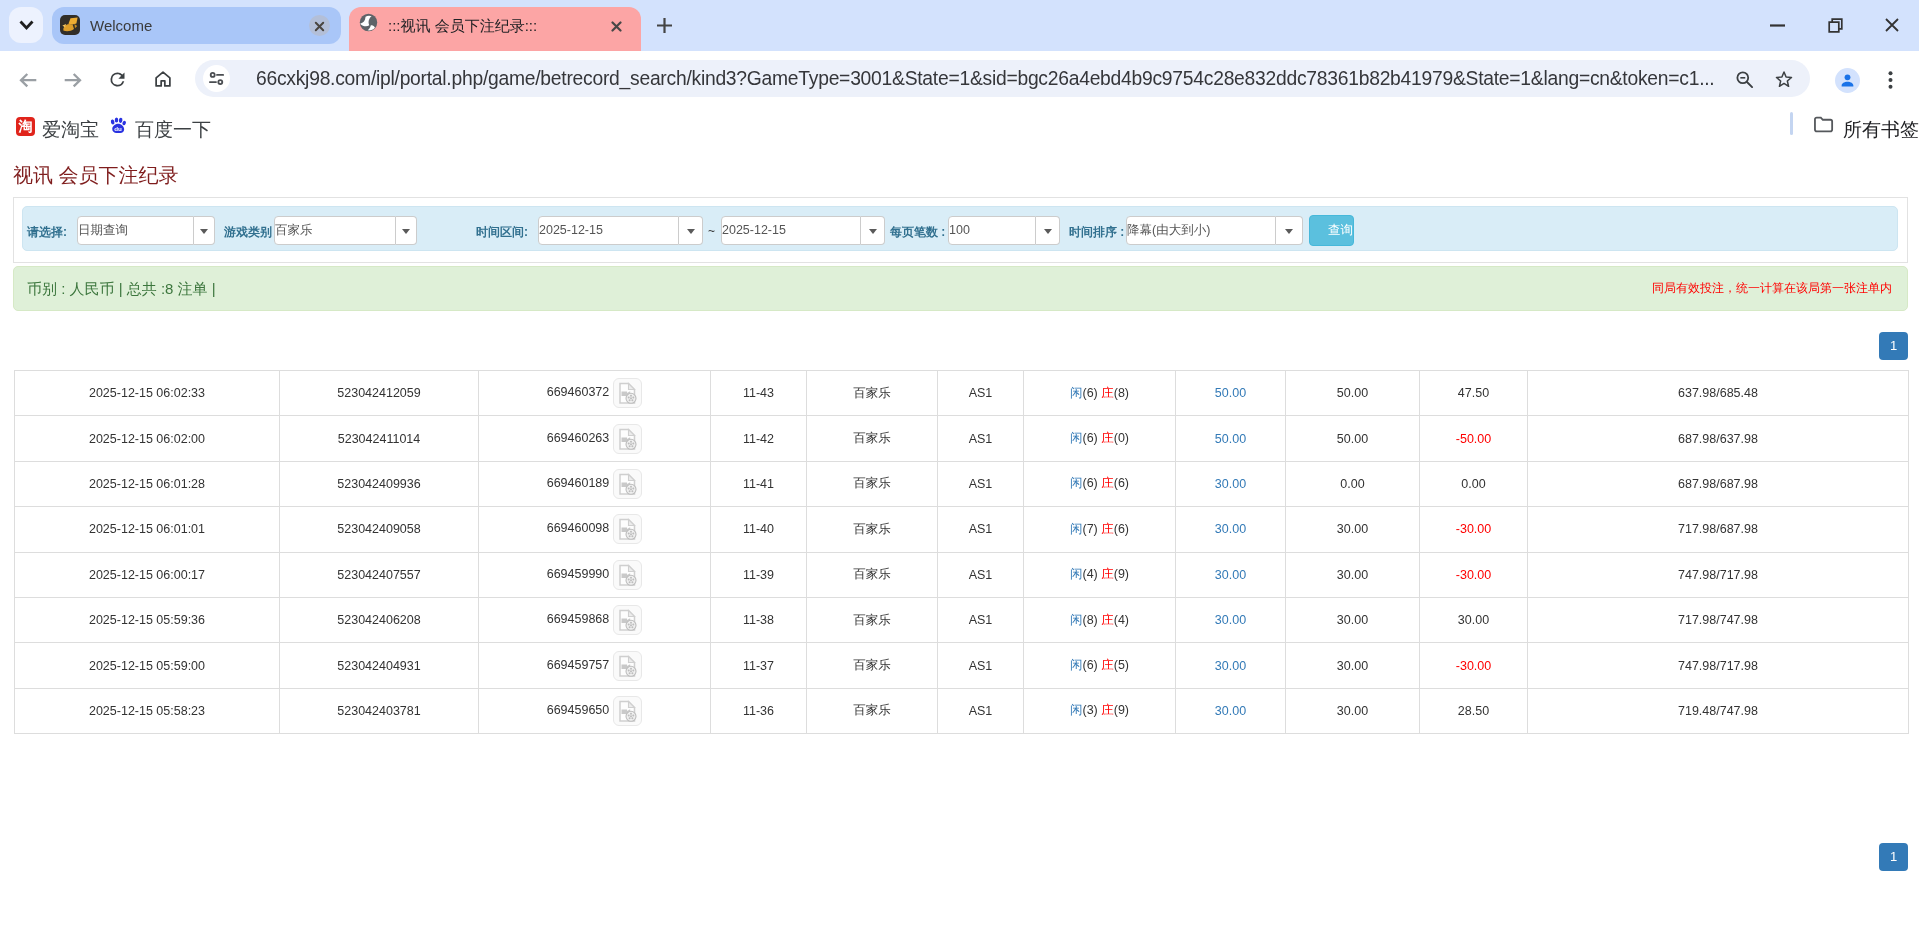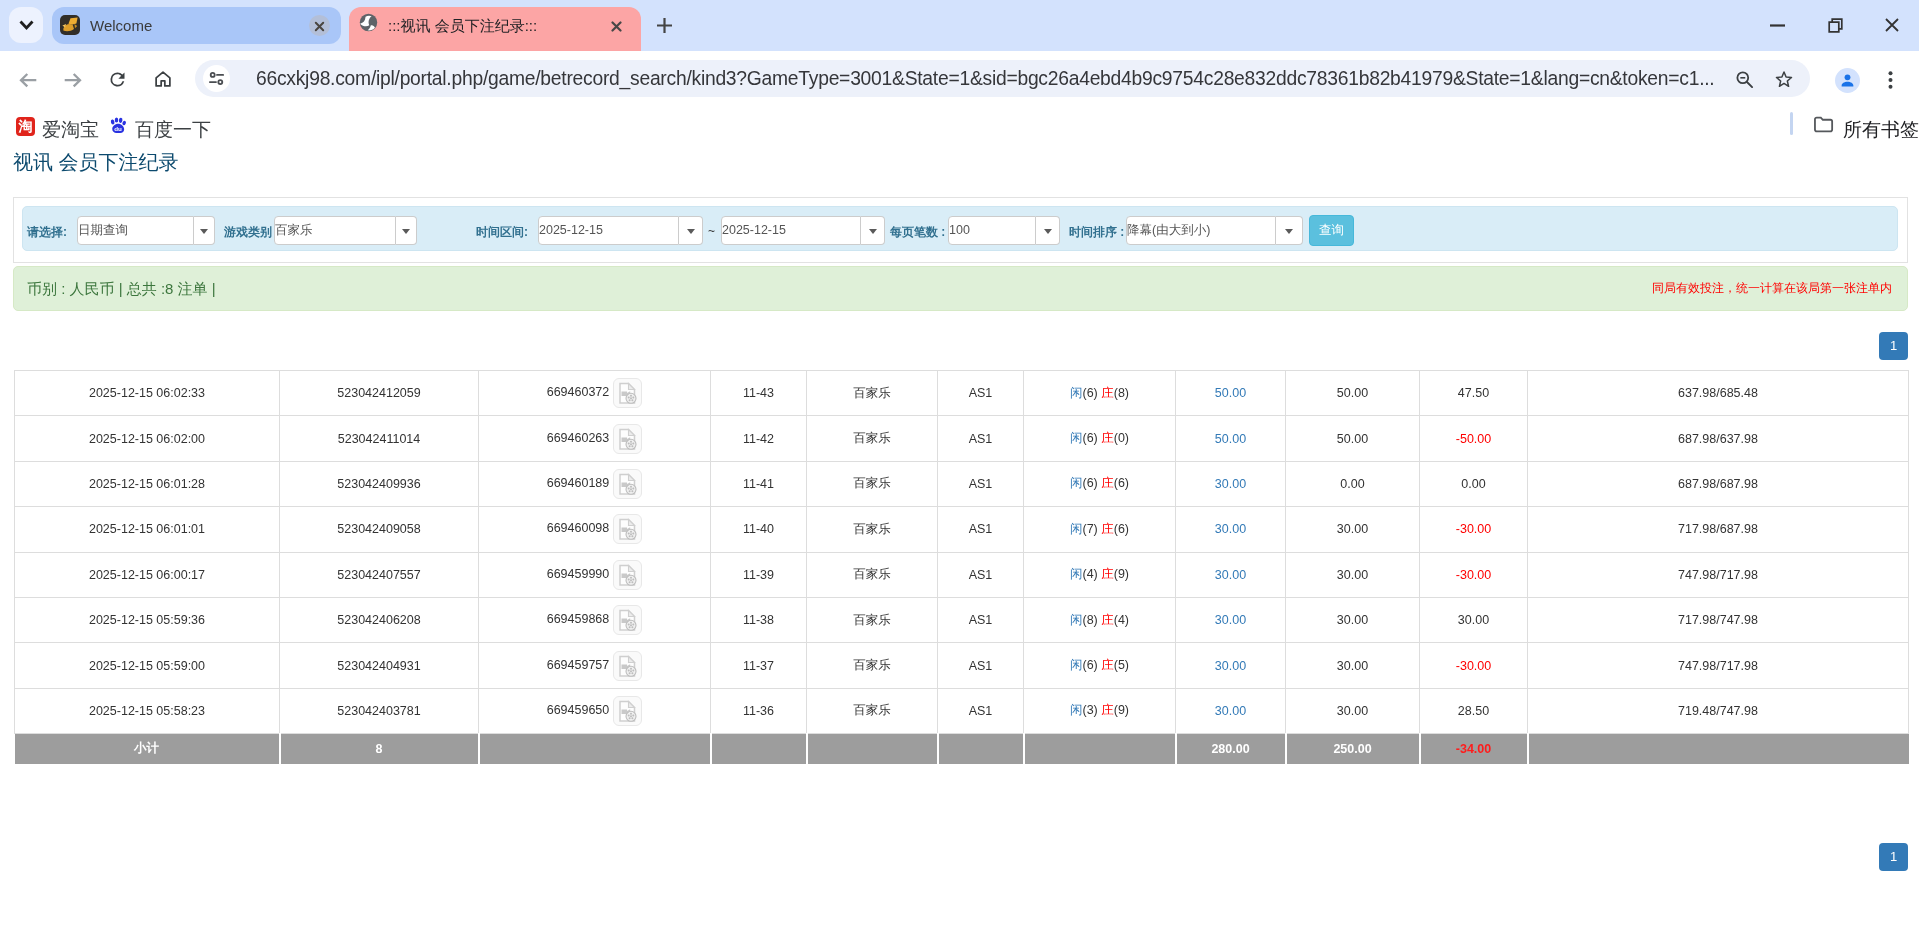--- a/index.html
+++ b/index.html
@@ -17,28 +17,28 @@
 #tab2{position:absolute;left:349px;top:7px;width:292px;height:44px;border-radius:12px 12px 0 0;background:#fca5a5}
 #tab2 .tt{position:absolute;left:39px;top:0;height:38px;line-height:38px;font-size:15px;color:#202124}
 .xline{stroke:#474747;stroke-width:2.2;stroke-linecap:round}
 
 #toolbar{position:absolute;left:0;top:51px;width:1919px;height:52px;background:#fff;border-radius:8px 8px 0 0}
 #omnibox{position:absolute;left:195px;top:60px;width:1615px;height:37px;border-radius:19px;background:#edf1fa}
 #urltext{position:absolute;left:256px;top:60px;height:37px;line-height:37px;font-size:19.3px;color:#35363a;letter-spacing:-0.25px}
 #bookbar{position:absolute;left:0;top:103px;width:1919px;height:45px;background:#fff}
 .bktext{font-size:19px;color:#3c4043}
 
-#pgtitle{position:absolute;left:13px;top:149px;font-size:20px;color:#0c4a6e}
+#pgtitle{position:absolute;left:13px;top:162px;font-size:20px;color:#7f1d1d}
 #panel{position:absolute;left:13px;top:197px;width:1895px;height:66px;background:#fff;border:1px solid #e2e2e2}
 #fbar{position:absolute;left:22px;top:206px;width:1876px;height:45px;background:#d9edf7;border:1px solid #cde5f1;border-radius:5px}
 .flab{position:absolute;top:224px;font-size:12px;font-weight:bold;color:#31708f;white-space:nowrap}
 .finp{position:absolute;top:216px;height:29px;background:#fff;border:1px solid #ccc;border-radius:4px 0 0 4px;font-size:12.5px;color:#555;line-height:27px;white-space:nowrap}
 .fbtn{position:absolute;top:216px;height:29px;background:#fff;border:1px solid #ccc;border-left:none;border-radius:0 4px 4px 0}
 .fbtn i{position:absolute;left:50%;top:50%;margin-left:-4px;margin-top:-2px;width:0;height:0;border-left:4px solid transparent;border-right:4px solid transparent;border-top:5px solid #5a5a5a}
-#qbtn{position:absolute;left:1309px;top:215px;width:45px;height:31px;background:#5bc0de;border:1px solid #46b8da;border-radius:4px;color:#fff;font-size:12.5px;text-align:center;line-height:29px}
+#qbtn{position:absolute;left:1309px;top:215px;width:45px;height:31px;background:#5bc0de;border:1px solid #46b8da;border-radius:4px;color:#fff;font-size:12.5px;text-align:right;line-height:29px}
 #gbar{position:absolute;left:13px;top:266px;width:1895px;height:45px;background:#dff0d8;border:1px solid #d6e9c6;border-radius:5px}
 #gtext{position:absolute;left:27px;top:266px;height:50px;line-height:45px;font-size:15px;color:#3c763d}
 #rtext{position:absolute;right:27px;top:266px;height:45px;line-height:45px;font-size:12px;color:#f00}
 .pag{position:absolute;left:1879px;width:29px;height:28px;background:#337ab7;border-radius:4px;color:#fff;font-size:13px;text-align:center;line-height:28px}
 
 #btable{position:absolute;left:14px;top:370px;width:1894px;border-collapse:collapse;table-layout:fixed}
 #btable th{background:linear-gradient(#2e2e2e,#1c1c1c);color:#fff;font-size:12.5px;font-weight:bold;height:28px;border-left:2px solid #fff;text-align:center;vertical-align:middle;padding:0}
 #btable th:first-child{border-left:none}
 #btable td{height:45.4px;border:1px solid #ddd;font-size:12.5px;color:#333;text-align:center;vertical-align:middle;padding:0}
 #btable tr.foot td{height:30.2px;background:#9d9d9d;border:none;border-left:2px solid #fff;color:#fff;font-weight:bold}
@@ -405,27 +405,14 @@
             </svg></span></td>
         <td>11-36</td>
         <td>百家乐</td>
         <td>AS1</td>
         <td><span class="blue">闲</span>(3) <span class="red">庄</span>(9)</td>
         <td class="blue">30.00</td>
         <td>30.00</td>
         <td>28.50</td>
         <td>719.48/747.98</td>
       </tr>
-<tr class="foot">
-        <td>小计</td>
-        <td>8</td>
-        <td></td>
-        <td></td>
-        <td></td>
-        <td></td>
-        <td></td>
-        <td>280.00</td>
-        <td>250.00</td>
-        <td class="red">-34.00</td>
-        <td></td>
-      </tr>
 </tbody>
   </table>
 
 </body></html>

